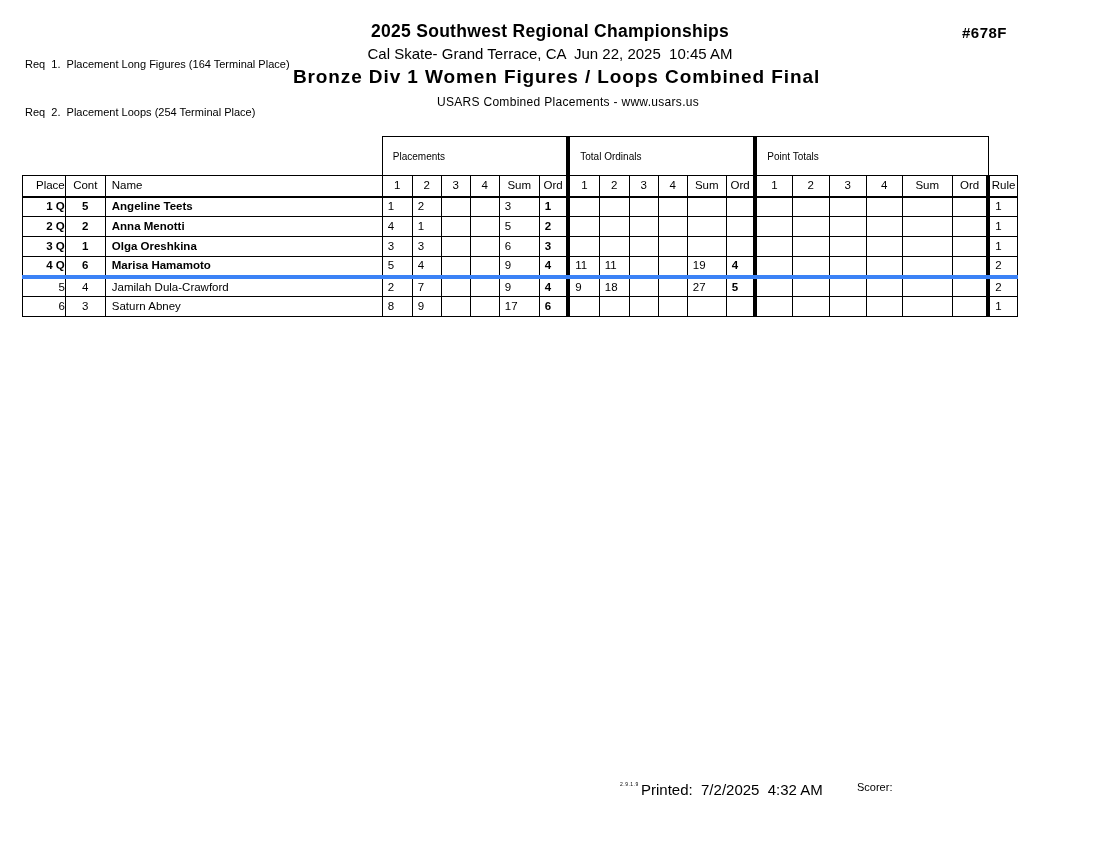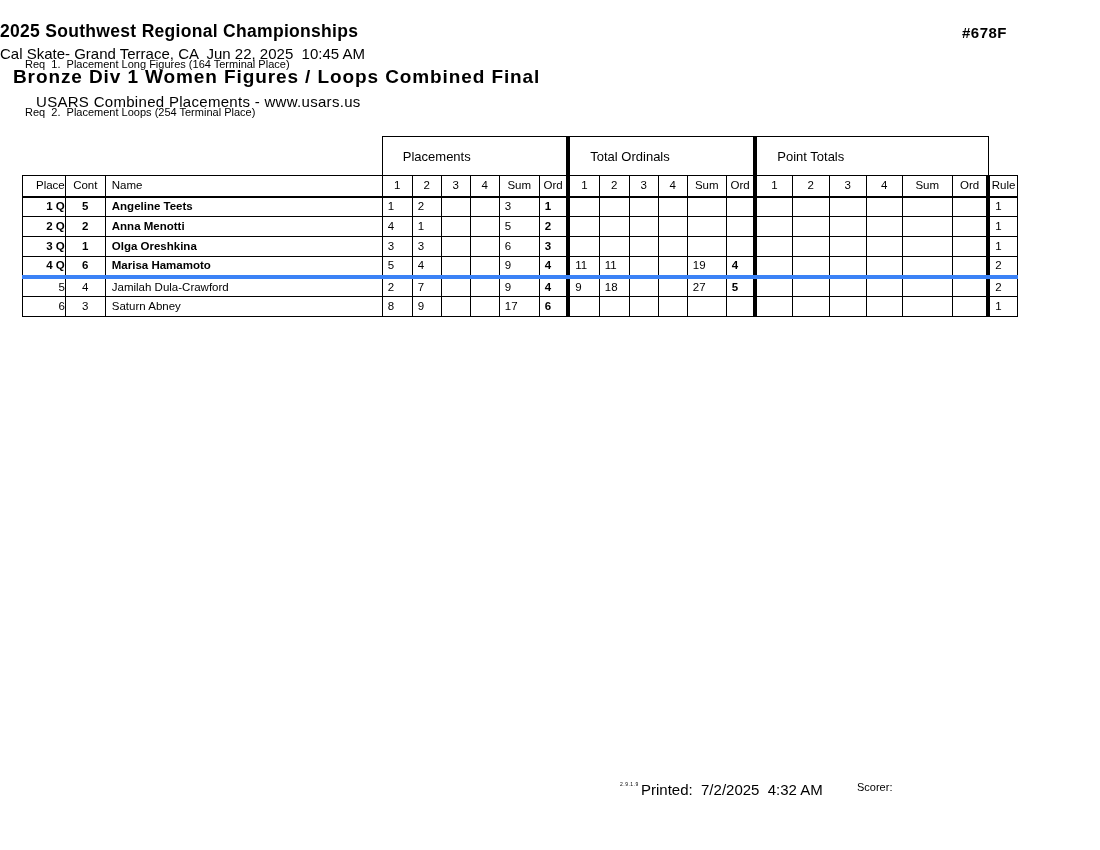--- a/index.html
+++ b/index.html
@@ -9,40 +9,40 @@
     background: #ffffff;
     color: #000000;
     font-family: "Liberation Sans", sans-serif;
     position: relative;
     overflow: hidden;
   }
   .abs { position: absolute; }
 
   
   .req-block { left: 25px; top: 24px; font-size: 11px; line-height: 16px; white-space: pre; }
-  .title-block { left: 0; right: 0; top: 21px; text-align: left; }
+  .title-block { left: 0; right: 0; top: 21px; text-align: center; }
   .title-main { font-size: 17.5px; font-weight: bold; letter-spacing: 0.3px; line-height: 21px; }
   .title-loc { font-size: 15px; line-height: 19px; margin-top: 2px; white-space: pre; }
   .title-event { font-size: 19px; font-weight: bold; letter-spacing: 0.9px; line-height: 24px; margin-top: 2px; padding-left: 13px; }
-  .title-sub { font-size: 15px; letter-spacing: 0.3px; line-height: 20px; margin-top: 3px; padding-left: 36px; }
+  .title-sub { font-size: 12px; letter-spacing: 0.3px; line-height: 20px; margin-top: 3px; padding-left: 36px; }
   .event-number { left: 962px; top: 24px; font-size: 15px; font-weight: bold; letter-spacing: 0.5px; }
 
   
   table.results {
     position: absolute; left: 22px; top: 136px;
     border-collapse: collapse; table-layout: fixed;
   }
   .results th, .results td {
     border: 1px solid #000;
     font-size: 11.5px; font-weight: normal;
     height: 20px; padding: 0 0 0 5px;
     text-align: left; white-space: nowrap; overflow: hidden;
     line-height: 13px;
   }
-  .results tr.group-row th { height: 39px; font-size: 13px; padding-left: 20px; }
+  .results tr.group-row th { height: 39px; font-size: 10px; padding-left: 10px; }
   .results tr.header-row th { border-bottom: 2px solid #000; height: 21px; }
   .results .nb { border: none; }
   .results .thick-l { border-left: 4px solid #000; }
   .results tr.cut td { border-bottom: 4px solid #3b82f6; margin-top: 15px; }
   .results .c { text-align: center; padding: 0; }
   .results .place-h { padding-left: 13px; }
   .results .name-h, .results .name { padding-left: 6px; }
   .results .b { font-weight: bold; }
   .results .place { padding-left: 4px; text-align: right; }
 

